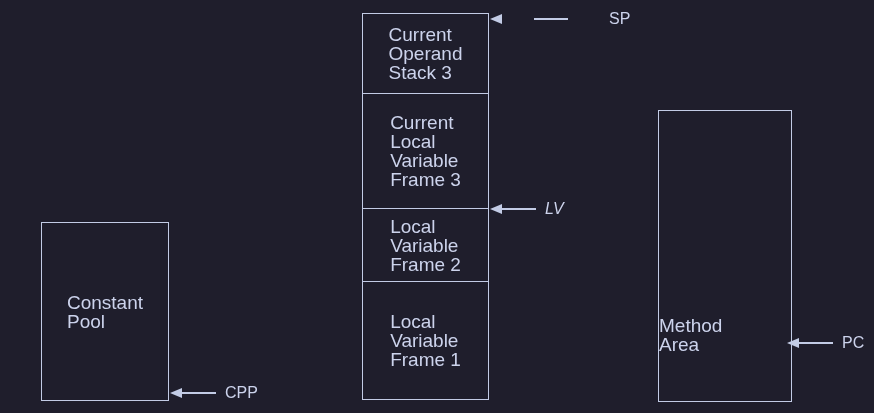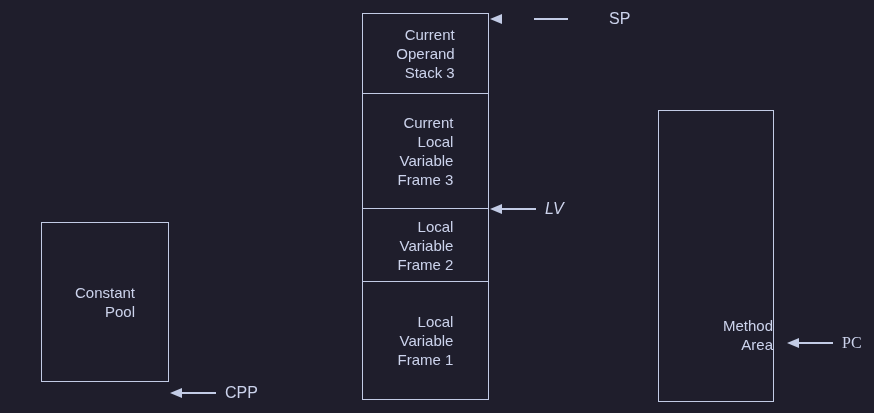--- a/index.html
+++ b/index.html
@@ -22,28 +22,28 @@
   }
   .box {
     position: absolute;
     border: 1.5px solid var(--line);
     display: flex;
     align-items: center;
     justify-content: center;
   }
   .box-label {
     white-space: pre-line;
-    text-align: right;
-    font-size: 15px;
+    text-align: left;
+    font-size: 19px;
     line-height: 19px;
     color: var(--text);
   }
   .constant-pool {
     left: 41px; top: 222px;
-    width: 128px; height: 160px;
+    width: 128px; height: 179px;
   }
   .stack {
     position: absolute;
     left: 362px; top: 13px;
     width: 127px; height: 387px;
     border: 1.5px solid var(--line);
     display: flex;
     flex-direction: column;
   }
   .seg {
@@ -51,21 +51,21 @@
     align-items: center;
     justify-content: center;
     border-bottom: 1.5px solid var(--line);
   }
   .seg-0 { height: 80px; }
   .seg-1 { height: 115px; }
   .seg-2 { height: 73px; }
   .seg-3 { flex: 1; border-bottom: none; }
   .method-area {
     left: 658px; top: 110px;
-    width: 116px; height: 292px;
+    width: 134px; height: 292px;
   }
   .method-area .box-label {
     position: absolute;
     left: 0; right: 0;
     bottom: 47px;
   }
   .pointer {
     position: absolute;
     display: flex;
     align-items: center;
@@ -84,21 +84,21 @@
   }
   .pointer-label {
     margin-left: 9px;
     font-size: 16px;
     line-height: 16px;
     color: var(--text);
   }
   .ptr-sp  { left: 490px; top: 11px; gap: 32px; }
   .ptr-lv  { left: 490px; top: 201px; font-style: italic; }
   .ptr-cpp { left: 170px; top: 385px; }
-  .ptr-pc  { left: 787px; top: 335px; font-family: Liberation Serif, serif; }
+  .ptr-pc  { left: 787px; top: 335px; }
 </style>
 </head>
 <body>
 
 <div class="canvas">
 
   <div class="box constant-pool">
     <span class="box-label">Constant
 Pool</span>
   </div>

